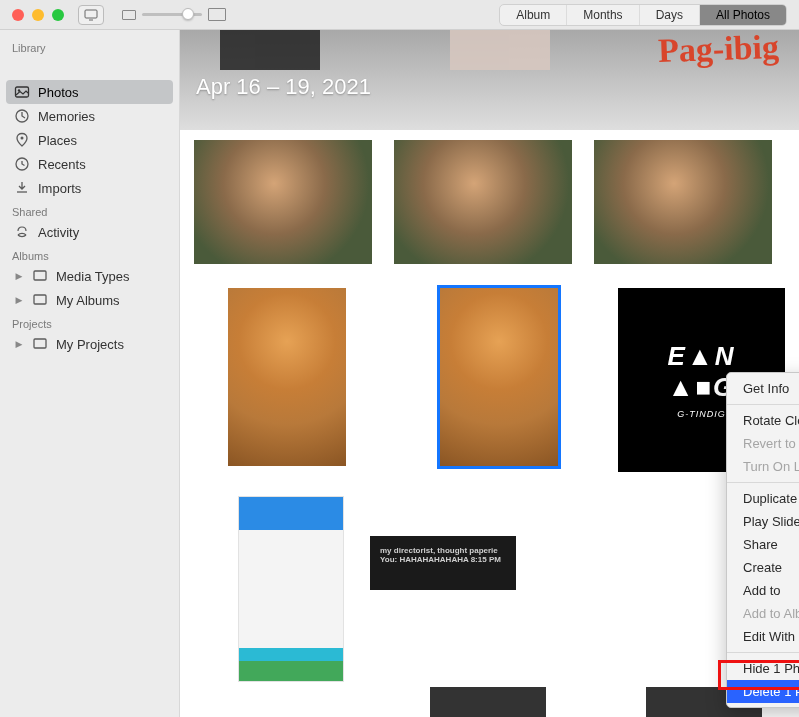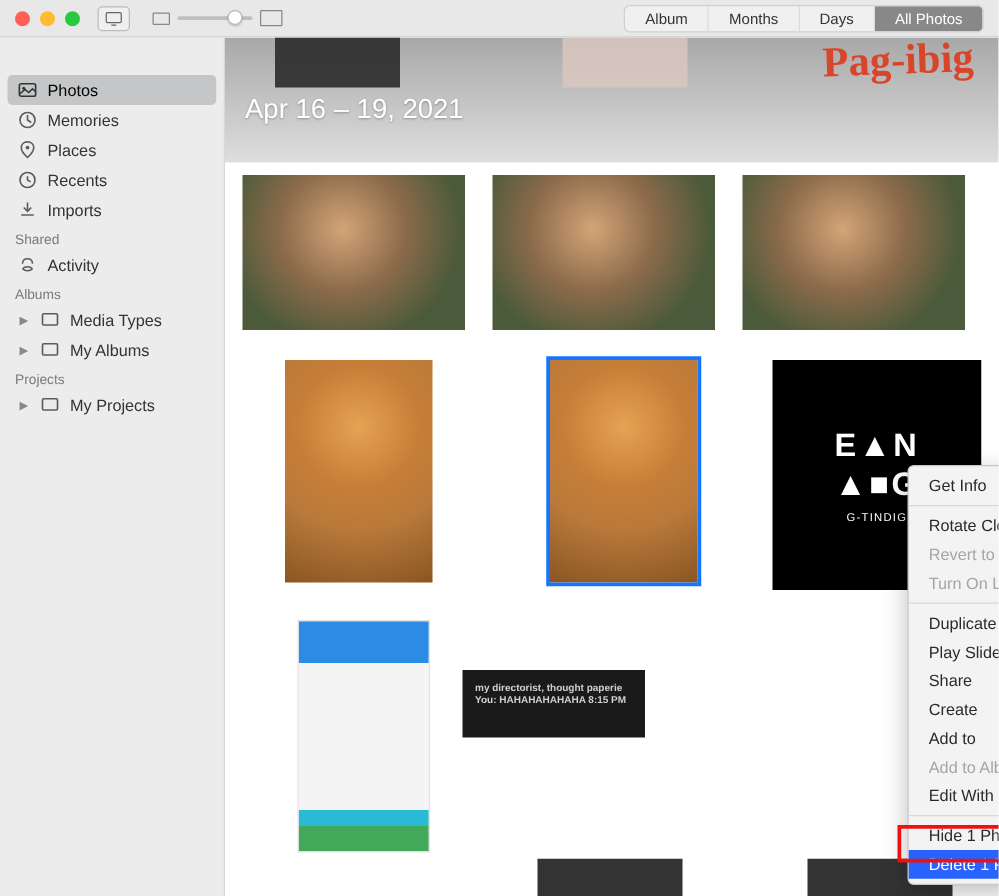--- a/index.html
+++ b/index.html
@@ -14,21 +14,21 @@
     .tl.green { background: #28c840; }
     .display-btn { width: 26px; height: 20px; border: 1px solid #bcbcbc; border-radius: 4px; display: flex; align-items: center; justify-content: center; background: #efefef; margin-right: 18px; }
     .zoom-group { display: flex; align-items: center; gap: 6px; }
     .zoom-icon { width: 14px; height: 10px; border: 1px solid #888; border-radius: 1px; position: relative; }
     .zoom-slider { width: 60px; height: 3px; background: #bfbfbf; border-radius: 2px; position: relative; }
     .zoom-thumb { position: absolute; width: 12px; height: 12px; background: #fff; border: 1px solid #bbb; border-radius: 50%; top: -5px; left: 40px; box-shadow: 0 1px 2px rgba(0,0,0,.2); }
     .spacer { flex: 1; }
     .segmented { display: flex; border: 1px solid #d0d0d0; border-radius: 5px; overflow: hidden; background: #f0f0f0; }
     .seg { padding: 3px 16px; font-size: 12px; color: #333; border-right: 1px solid #dcdcdc; cursor: default; }
     .seg:last-child { border-right: none; }
-    .seg.active { background: #888; color: #ffffff; }
+    .seg.active { background: #888; color: #000000; }
 
     
     .main { display: flex; height: calc(100% - 30px); }
 
     
     .sidebar { width: 180px; background: #ececec; border-right: 1px solid #d8d8d8; padding: 6px 6px; overflow-y: auto; font-size: 13px; }
     .section-label { font-size: 11px; color: #7a7a7a; padding: 6px 6px 2px; font-weight: 500; }
     .side-item { display: flex; align-items: center; gap: 8px; padding: 4px 8px; border-radius: 4px; color: #333; cursor: default; }
     .side-item.active { background: #c4c6c8; color: #000; margin-top: 24px; }
     .side-icon { width: 16px; height: 16px; color: #5b5b5b; display: inline-flex; align-items: center; justify-content: center; }
@@ -43,21 +43,21 @@
     .ht2 { background: #d8c8c0; margin-left: 100px; }
     .hero-title { position: absolute; left: 16px; top: 44px; font-size: 22px; font-weight: 400; color: #fff; text-shadow: 0 1px 2px rgba(0,0,0,.3); }
     .hero-script { position: absolute; right: 20px; top: 0; font-family: cursive; font-size: 34px; color: #d8452b; transform: rotate(-2deg); font-weight: 700; }
 
     .grid { position: absolute; top: 100px; left: 0; right: 0; bottom: 0; padding: 10px 14px; }
     .row { display: flex; gap: 22px; margin-bottom: 24px; }
     .thumb { background: #777; position: relative; font-weight: bold; }
     .child { width: 178px; height: 124px; background: radial-gradient(circle at 45% 35%, #d4a477, #8a6a4a 40%, #4a5a3a 75%); }
     .cat { width: 130px; height: 178px; margin-left: 34px; background: radial-gradient(circle at 50% 30%, #e6a255 0%, #c77e37 35%, #b8793a 60%, #8a5523 100%); }
     .cat.selected { outline: 3px solid #1476ff; outline-offset: 0; }
-    .blackposter { width: 184px; height: 184px; background: #000; color: #fff; display: flex; flex-direction: column; align-items: center; justify-content: center; font-size: 26px; font-weight: 800; letter-spacing: 2px; }
+    .blackposter { width: 184px; height: 184px; background: #000; color: #fff; display: flex; flex-direction: column; align-items: center; justify-content: center; font-size: 26px; font-weight: 800; letter-spacing: 2px; font-style: italic; }
     .bp-sub { font-size: 9px; letter-spacing: 1px; font-weight: 400; margin-top: 6px; }
     .screenshot-phone { width: 106px; height: 186px; background: linear-gradient(#2b8be5 0 18%, #f4f4f4 18% 82%, #2bbad4 82% 89%, #42a85a 89%); margin-left: 44px; border: 1px solid #e2e2e2; }
     .chat { width: 146px; height: 54px; background: #1a1a1a; color: #cfcfcf; font-size: 8px; padding: 10px; margin-top: 40px; margin-left: 4px; }
     .bottom-thumbs { position: absolute; bottom: 0; left: 250px; display: flex; gap: 100px; }
     .bt { width: 116px; height: 30px; background: #333; }
 
     
     .ctx { position: absolute; left: 546px; top: 342px; width: 194px; background: #f3f3f3; border: 1px solid #c8c8c8; border-radius: 5px; box-shadow: 0 6px 20px rgba(0,0,0,.25); padding: 4px 0; font-size: 13px; z-index: 10; }
     .ctx-item { padding: 4px 16px; color: #2a2a2a; cursor: default; display: flex; justify-content: space-between; align-items: center; }
     .ctx-item.disabled { color: #a5a5a5; }
@@ -92,20 +92,21 @@
     <div class="seg">Album</div>
     <div class="seg">Months</div>
     <div class="seg">Days</div>
     <div class="seg active">All Photos</div>
   </div>
 </div>
 
 <div class="main">
 
   <div class="sidebar">
+    <div class="section-label">Library</div>
 
     <div class="side-item active">
       <span class="side-icon">
           <svg width="16" height="16" viewBox="0 0 16 16">
             <rect x="1.5" y="3" width="13" height="10" rx="1.5" fill="none" stroke="currentColor" stroke-width="1.3"></rect>
             <circle cx="5" cy="6.5" r="1.2" fill="currentColor"></circle>
             <path d="M2 11 L6 7.5 L9 10 L12 7 L14 9" fill="none" stroke="currentColor" stroke-width="1.2"></path>
           </svg>
         </span>
       <span>Photos</span>

